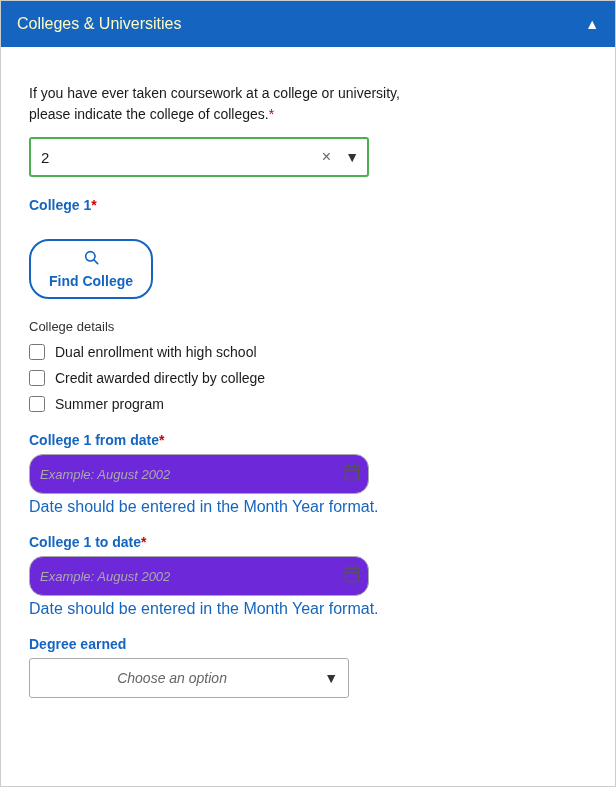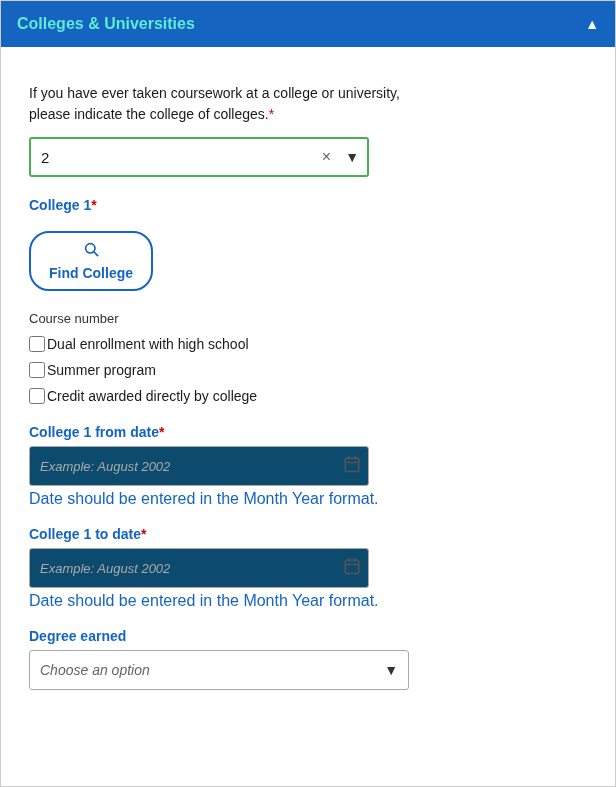--- a/index.html
+++ b/index.html
@@ -26,23 +26,23 @@
 
     .header {
       background-color: #1565C0;
       padding: 14px 16px;
       display: flex;
       align-items: center;
       justify-content: space-between;
     }
 
     .header-title {
-      color: #5eead4;
+      color: #fef9c3;
       font-size: 16px;
-      font-weight: bold;
+      font-weight: normal;
     }
 
     .header-collapse-icon {
       color: #ffffff;
       font-size: 14px;
     }
 
     .content {
       padding: 36px 28px;
     }
@@ -89,21 +89,21 @@
       font-size: 14px;
       cursor: pointer;
       border-left: none;
     }
 
     .section-label {
       font-size: 14px;
       color: #1565C0;
       font-weight: bold;
       margin-top: 20px;
-      margin-bottom: 18px;
+      margin-bottom: 26px;
     }
 
     .find-college-btn {
       display: inline-flex;
       align-items: center;
       gap: 8px;
       border: 2px solid #1565C0;
       border-radius: 20px;
       padding: 8px 18px;
       background: #ffffff;
@@ -129,21 +129,21 @@
     .checkbox-group {
       display: flex;
       flex-direction: column;
       gap: 10px;
       margin-bottom: 20px;
     }
 
     .checkbox-item {
       display: flex;
       align-items: center;
-      gap: 2px;
+      gap: 10px;
       font-size: 14px;
       color: #1a1a1a;
     }
 
     .checkbox-item input[type="checkbox"] {
       width: 16px;
       height: 16px;
       border: 1px solid #666;
       cursor: pointer;
       accent-color: #1565C0;
@@ -162,25 +162,25 @@
 
     .date-input-wrapper {
       position: relative;
       width: 340px;
     }
 
     .date-input {
       width: 100%;
       height: 40px;
       border: 1px solid #aaa;
-      border-radius: 3px;
+      border-radius: 14px;
       padding: 0 36px 0 10px;
       font-size: 13px;
       color: #aaa;
-      background: #0c4a6e;
+      background: #6d28d9;
       outline: none;
     }
 
     .date-input::placeholder {
       color: #aaa;
       font-style: italic;
     }
 
     .calendar-icon {
       position: absolute;
@@ -194,27 +194,28 @@
     }
 
     .field-hint {
       font-size: 16px;
       color: #1565C0;
       margin-top: 4px;
     }
 
     .degree-select-wrapper {
       position: relative;
-      width: 380px;
+      width: 320px;
       height: 40px;
       border: 1px solid #aaa;
       border-radius: 3px;
       background: #ffffff;
       display: flex;
       align-items: center;
+      text-align: center;
     }
 
     .degree-placeholder {
       flex: 1;
       padding: 0 10px;
       font-size: 14px;
       color: #666;
       font-style: italic;
     }
 
@@ -259,33 +260,33 @@
     <button class="find-college-btn">
       <svg class="search-icon-svg" viewBox="0 0 24 24" fill="none" stroke="#1565C0" stroke-width="2.5" stroke-linecap="round" stroke-linejoin="round">
         <circle cx="11" cy="11" r="7"></circle>
         <line x1="16.5" y1="16.5" x2="22" y2="22"></line>
       </svg>
       <span>Find College</span>
     </button>
 
     
     <div class="field-group">
-      <div class="course-details-label">Course number</div>
+      <div class="course-details-label">College details</div>
       <div class="checkbox-group">
         <label class="checkbox-item">
           <input type="checkbox" style="">
           <span>Dual enrollment with high school</span>
         </label>
         <label class="checkbox-item">
           <input type="checkbox" style="">
-          <span>Summer program</span>
+          <span>Credit awarded directly by college</span>
         </label>
         <label class="checkbox-item">
           <input type="checkbox" style="">
-          <span>Credit awarded directly by college</span>
+          <span>Summer program</span>
         </label>
       </div>
     </div>
 
     
     <div class="field-group">
       <div class="field-label">
         <span>College 1 from date</span><span class="required-asterisk">*</span>
       </div>
       <div class="date-input-wrapper">

